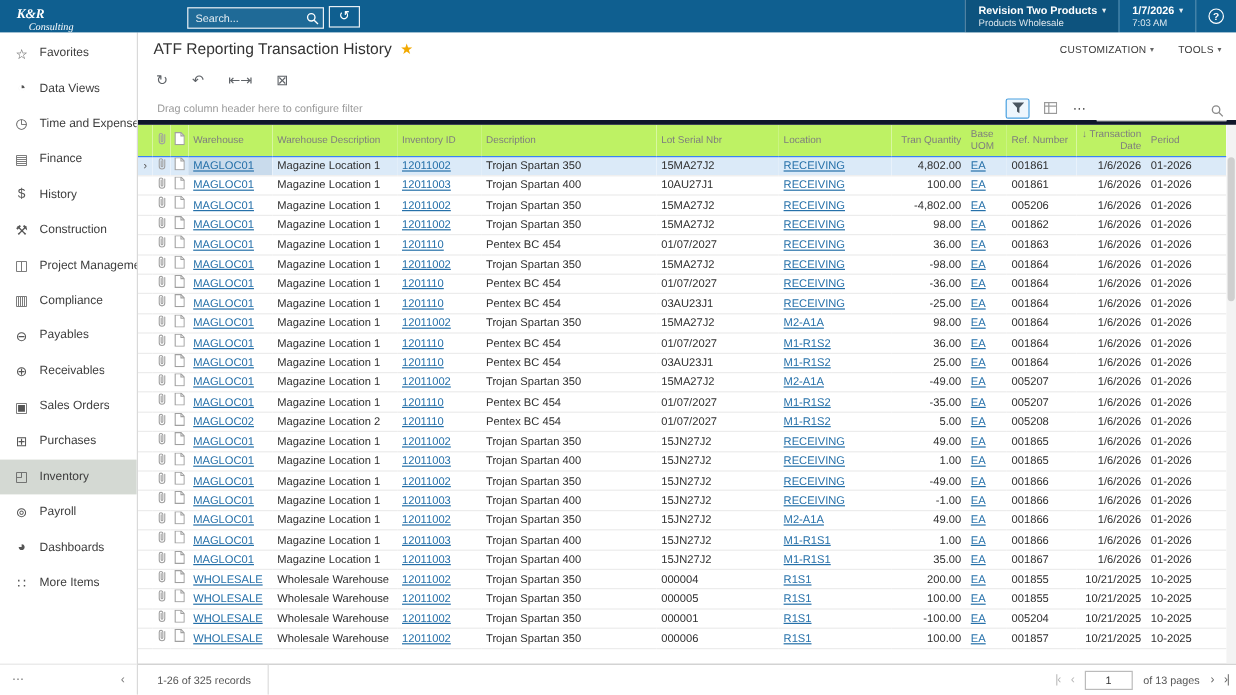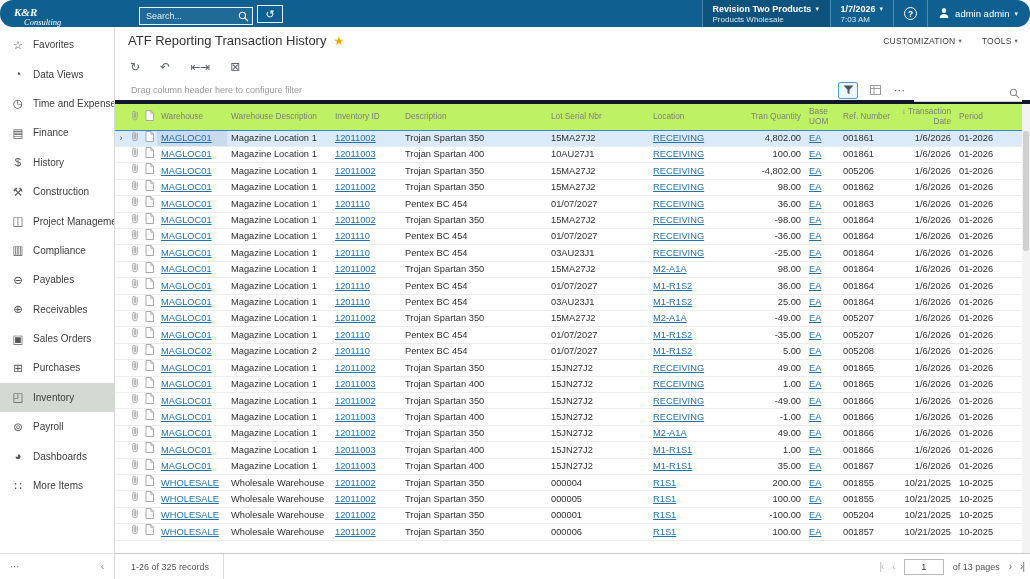--- a/index.html
+++ b/index.html
@@ -3,26 +3,26 @@
 <meta charset="utf-8">
 <style>
   * { margin:0; padding:0; box-sizing:border-box; }
   html,body { width:1030px; height:579px; }
   body {
     font-family:"Liberation Sans","DejaVu Sans",sans-serif;
     background:#fff; overflow:hidden; position:relative; color:#2f2f2f;
   }
   
   .topbar { position:absolute; top:0; left:0; width:1030px; height:27px;
-    background:var(--topbar,#0f5f90); display:flex; align-items:center; color:#fff; z-index:5;border-radius:13px; }
+    background:var(--topbar,#0f5f90); display:flex; align-items:center; color:#fff; z-index:5; }
   .logo { width:115px; height:27px; padding:3px 0 0 14px; line-height:1; cursor:pointer; flex:none; }
   .logo-kr { font-family:"Liberation Serif","DejaVu Serif",serif; font-weight:bold; font-style:italic; font-size:11px; }
   .logo-script { font-family:"Liberation Serif","DejaVu Serif",serif; font-style:italic; font-size:8.5px; margin:-1px 0 0 10px; }
   .logo-sub { font-size:4.5px; letter-spacing:1.6px; margin:1px 0 0 11px; }
-  .tb-search { position:relative; width:133px; height:18px; margin-left:5px; flex:none;padding-left:19px; }
+  .tb-search { position:relative; width:133px; height:18px; margin-left:22px; flex:none;padding-left:19px; }
   .tb-search input { width:100%; height:100%; background:rgba(255,255,255,0.07);
     border:1px solid rgba(255,255,255,0.9); color:#fff; font-size:9px; padding:0 18px 0 6px; outline:none; }
   .tb-search input::placeholder { color:rgba(255,255,255,0.88); }
   .tb-search .magwrap { position:absolute; right:4px; top:3px; }
   .tb-recent { width:26px; height:18px; margin-left:4px; background:transparent;
     border:1px solid rgba(255,255,255,0.9); color:#fff; font-size:11px; line-height:14px;
     text-align:center; cursor:pointer; padding:0; flex:none; }
   .tb-spacer { flex:1; }
   .tb-block { padding:2px 10px; border-left:1px solid rgba(255,255,255,0.28); height:27px;
     display:flex; flex-direction:column; justify-content:center; cursor:pointer; }
@@ -137,30 +137,20 @@
   <div class="tb-block">
     <div class="tb-line1">
         <span>1/7/2026</span>
         <span class="chev">▾</span>
       </div>
     <div class="tb-line2">7:03 AM</div>
   </div>
   <div class="tb-help">
     <span class="help-circle">?</span>
   </div>
-  <div class="tb-user">
-    <span>
-      <svg width="12" height="12" viewBox="0 0 12 12">
-          <circle cx="6" cy="3.6" r="2.3" fill="#fff"></circle>
-          <path d="M1.6,11 a4.4,4 0 0 1 8.8,0 z" fill="#fff"></path>
-        </svg>
-    </span>
-    <span>admin admin</span>
-    <span class="chev">▾</span>
-  </div>
 </div>
 
 <div class="sidebar">
   <div class="sb-items">
       <div class="sb-item">
         <span class="sb-ico">☆</span>
         <span class="sb-label">Favorites</span>
       </div>
       <div class="sb-item">
         <span class="sb-ico">◔</span>

